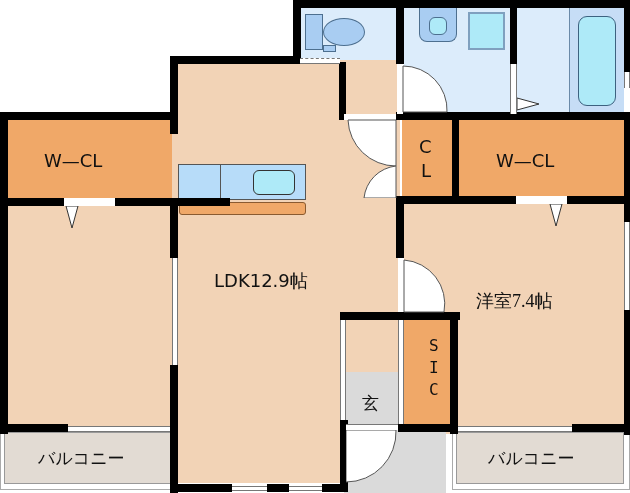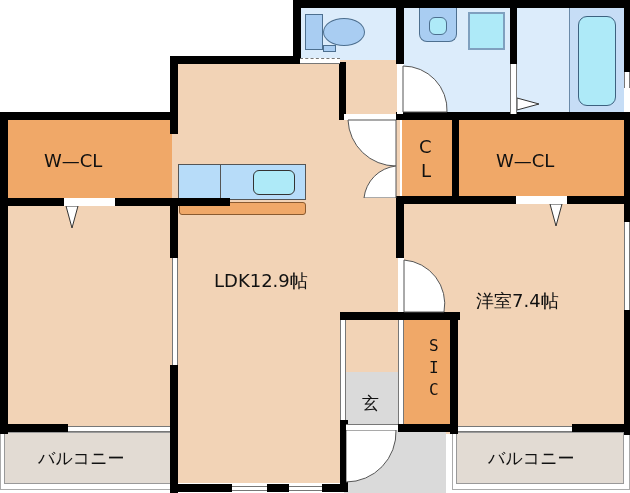--- a/index.html
+++ b/index.html
@@ -127,21 +127,21 @@
   <svg class="abs" style="left:398px;top:258px;" width="48" height="58">
       <rect x="0" y="0" width="6" height="54" fill="#fff"></rect>
       <path d="M6,2 A44,44 0 0,1 46,54 L6,54 Z" fill="#fff" stroke="#555" stroke-width="1"></path>
     </svg>
   <svg class="abs" style="left:346px;top:428px;" width="52" height="56">
       <path d="M0,54 A50,50 0 0,0 50,2 L0,2 Z" fill="#fff" stroke="#555" stroke-width="1"></path>
     </svg>
   <div class="abs" style="left:346px;top:424px;width:52px;height:6px;background:#fff;border-top:1px solid #777;"></div>
 
   <span class="label" style="left:214px;top:269px;">LDK12.9帖</span>
-  <span class="label" style="left:476px;top:289px;">洋室7.4帖</span>
+  <span class="label" style="left:476px;top:289px;font-family:Liberation Serif, serif;">洋室7.4帖</span>
   <span class="label" style="left:44px;top:150px;font-size:18px;">W—CL</span>
   <span class="label" style="left:496px;top:150px;font-size:18px;">W—CL</span>
   <span class="label" style="left:419px;top:136px;font-size:18px;">C</span>
   <span class="label" style="left:421px;top:160px;font-size:18px;">L</span>
   <span class="label" style="left:429px;top:336px;font-size:16px;font-family:'DejaVu Sans Mono', monospace;">S</span>
   <span class="label" style="left:429px;top:358px;font-size:16px;font-family:'DejaVu Sans Mono', monospace;">I</span>
   <span class="label" style="left:429px;top:380px;font-size:16px;font-family:'DejaVu Sans Mono', monospace;">C</span>
   <span class="label" style="left:362px;top:392px;font-size:17px;">玄</span>
   <span class="label" style="left:38px;top:447px;font-size:17px;">バルコニー</span>
   <span class="label" style="left:488px;top:447px;font-size:17px;">バルコニー</span>

